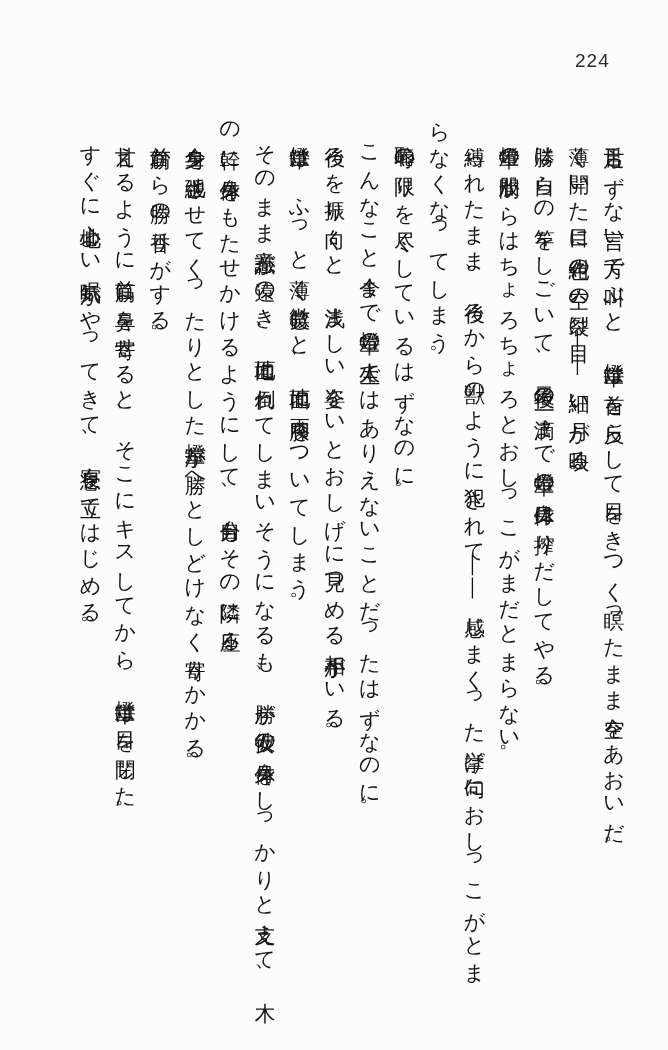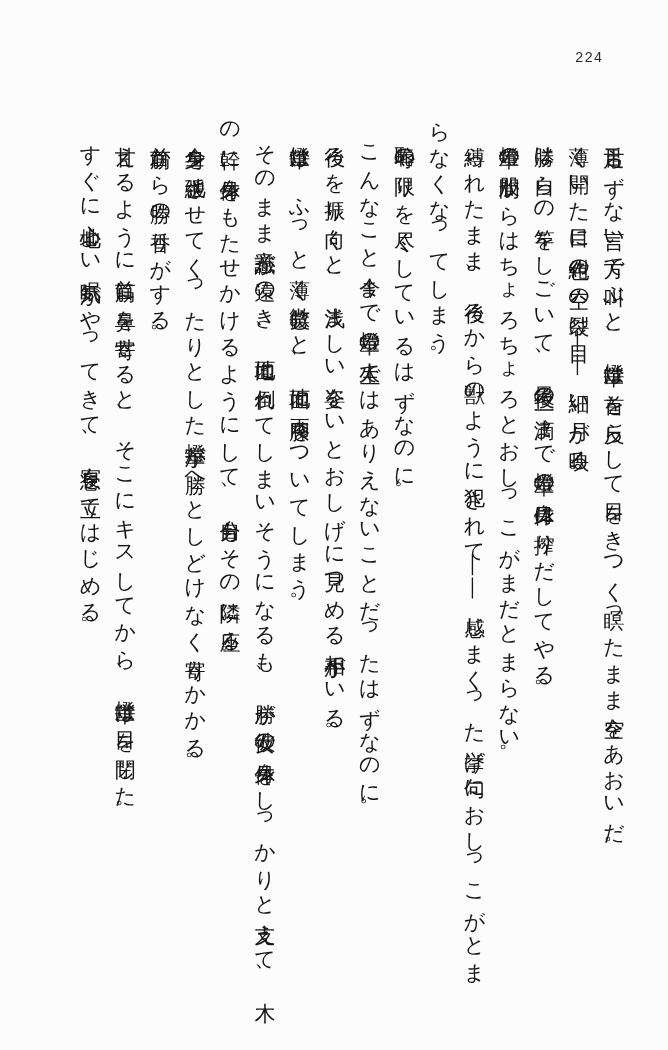--- a/index.html
+++ b/index.html
@@ -16,24 +16,24 @@
   .book-page {
     position: relative;
     width: 668px;
     height: 1050px;
     background: #fcfcfc;
   }
   .page-number {
     position: absolute;
     top: 50px;
     left: 575px;
-    font-size: 14px;
+    font-size: 19px;
     letter-spacing: 1px;
     color: #2b2b2b;
-    font-family: Liberation Mono, monospace;
+    font-family: Liberation Sans, sans-serif;
   }
   .body-text {
     position: absolute;
     top: 107px;
     right: 37px;
     height: 884px;
     writing-mode: vertical-rl;
     text-orientation: mixed;
     font-size: 21px;
     line-height: 34.9px;

